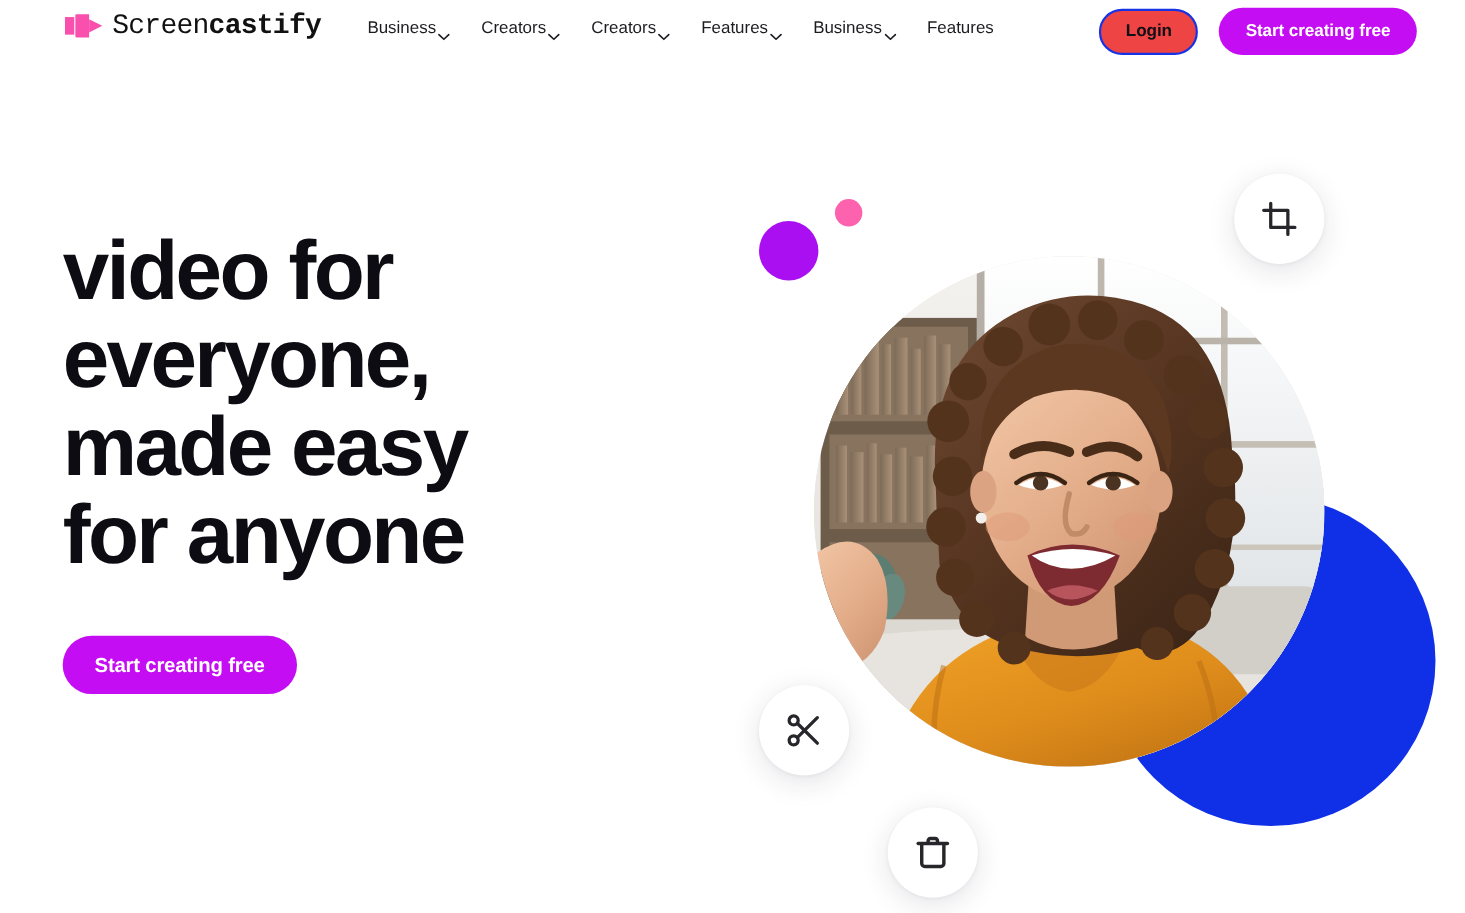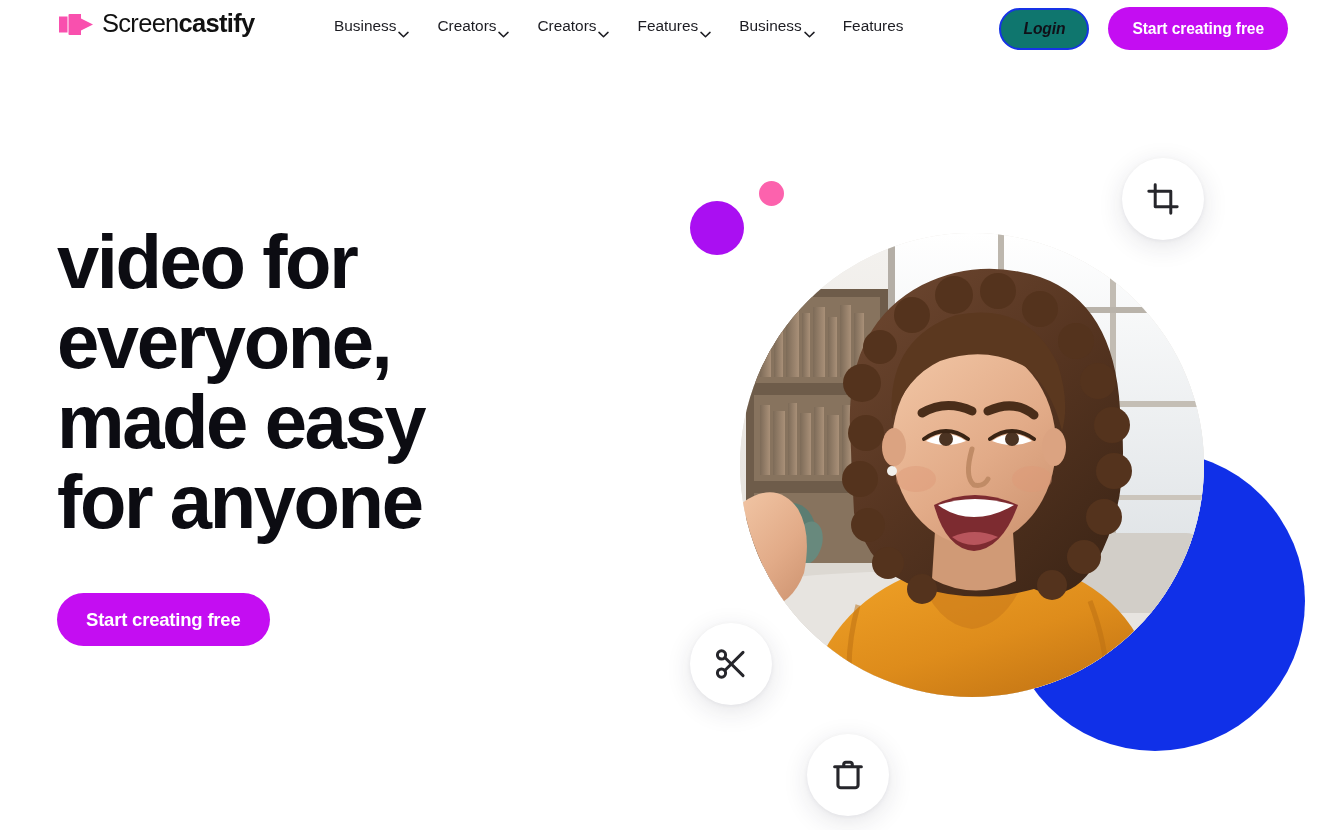--- a/index.html
+++ b/index.html
@@ -31,23 +31,24 @@
     align-items: center;
     background: #ffffff;
     z-index: 60;
   }
 
   .logo {
     position: absolute;
     left: 59px;
     top: 11px;
     display: flex;
-    align-items: flex-end;
+    align-items: flex-start;
     gap: 9px;
     cursor: pointer;
+    font-family: Liberation Mono, monospace;
   }
   .logo-mark { width: 34px; height: 25px; display: block; }
   .logo-word {
     font-size: 25.5px;
     letter-spacing: -0.7px;
     color: #111111;
     white-space: nowrap;
     line-height: 1;
   }
   .logo-word .lw-light { font-weight: 400; }
@@ -79,31 +80,30 @@
     top: 7px;
     display: flex;
     align-items: center;
     gap: 19px;
   }
   .btn-login {
     width: 90px;
     height: 42px;
     border: 2px solid #1633e6;
     border-radius: 22px;
-    background: #0f766e;
+    background: #ef4444;
     color: #101018;
     font-family: "Liberation Sans", sans-serif;
     font-size: 15.6px;
     font-weight: 700;
     letter-spacing: -0.1px;
     cursor: pointer;
     display: flex;
     align-items: center;
     justify-content: center;
-    font-style: italic;
   }
   .btn-cta-header {
     height: 43px;
     padding: 0 24px;
     border: none;
     border-radius: 22px;
     background: #c40df2;
     color: #ffffff;
     font-family: "Liberation Sans", sans-serif;
     font-size: 15.6px;
@@ -113,21 +113,21 @@
     display: flex;
     align-items: center;
     justify-content: center;
     white-space: nowrap;
   }
 
   
   #hero-copy {
     position: absolute;
     left: 57px;
-    top: 222px;
+    top: 207px;
     width: 520px;
     z-index: 30;
   }
   .hero-headline {
     font-size: 76px;
     font-weight: 700;
     line-height: 80px;
     letter-spacing: -2.4px;
     color: #0c0c12;
     white-space: pre-line;

